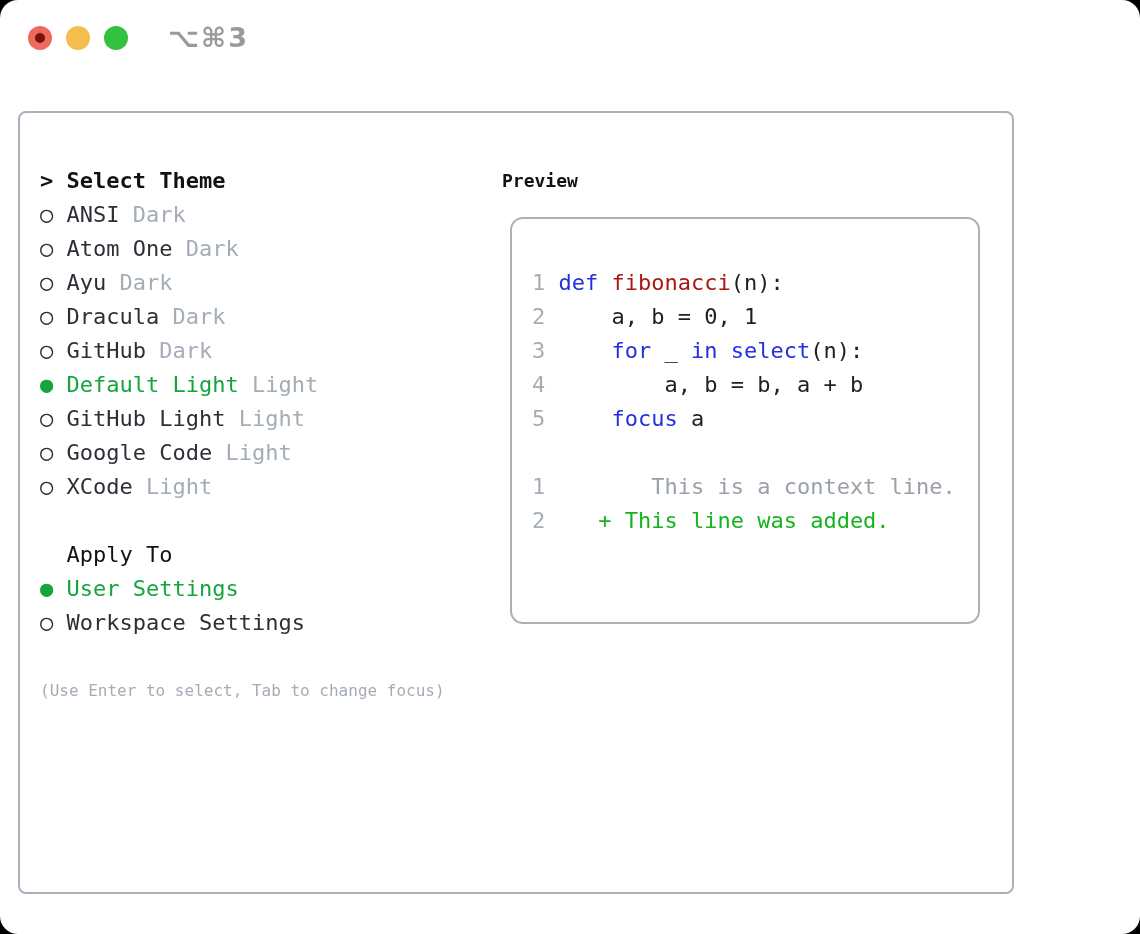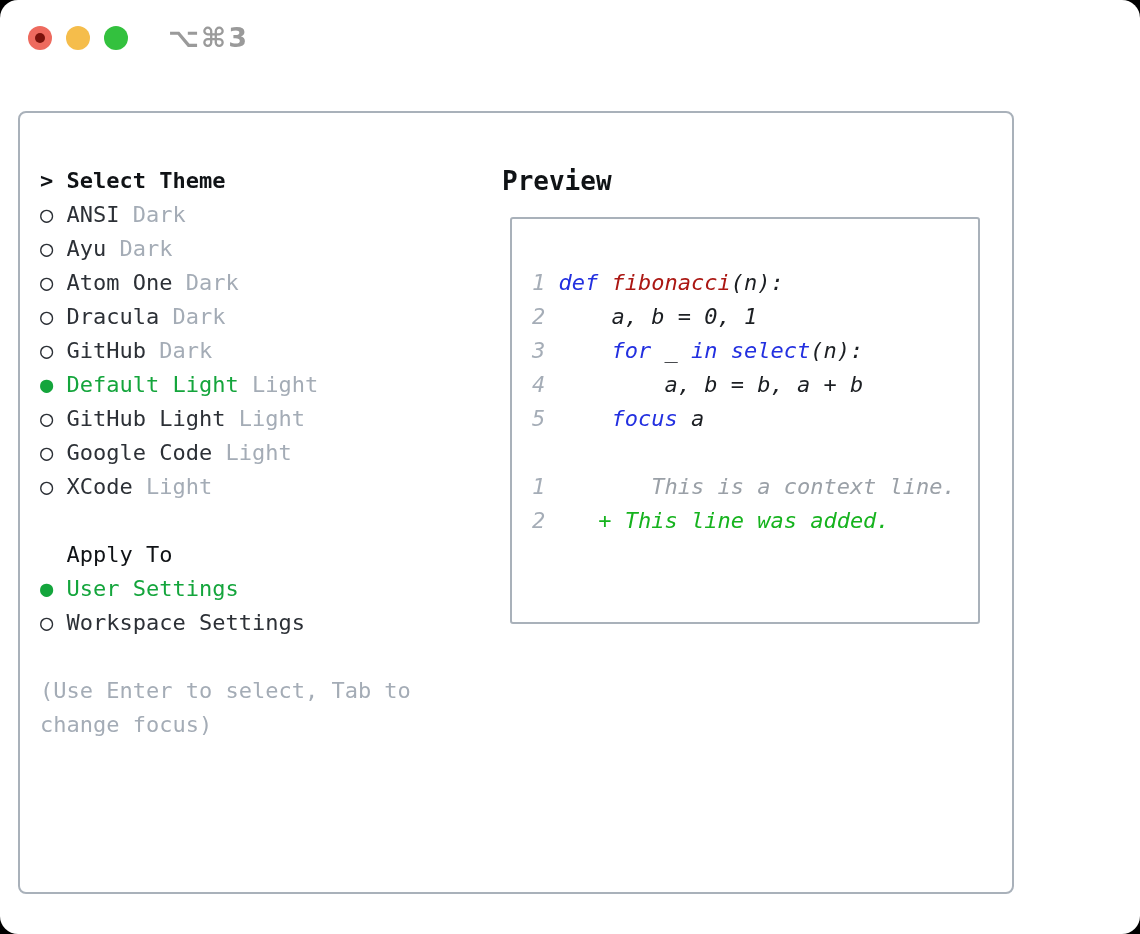--- a/index.html
+++ b/index.html
@@ -49,37 +49,36 @@
   .caret{font-weight:700;color:var(--header_text);}
   .hdr{font-weight:700;color:var(--header_text);}
   .bullet{color:var(--item_text);}
   .nm{color:var(--item_text);}
   .variant{color:var(--muted);margin-left:1ch;}
   .row.selected .bullet,.row.selected .nm,.row.selected .lbl{color:var(--selected_green);}
   .apply-hdr{color:var(--header_text);}
   .lbl{color:var(--item_text);}
   .spacer{height:34px;}
   .hint{
-    width:430px;line-height:34px;font-size:22px;
+    width:430px;line-height:34px;font-size:16px;
     color:var(--muted);white-space:normal;
   }
   
   .preview-header{
     position:absolute;left:482px;top:51px;height:34px;line-height:34px;
-    font-size:26px;font-weight:700;color:var(--header_text);
+    font-size:18px;font-weight:700;color:var(--header_text);
   }
   .preview-box{
     position:absolute;left:490px;top:104px;width:470px;height:407px;
     border:2px solid var(--border_gray);
-    border-radius:3px;
+    border-radius:13px;
     box-sizing:border-box;
     padding:47px 0 8px 20px;
     font-size:22px;
     overflow:hidden;
-    font-style:italic;
   }
   .pline{height:34px;line-height:34px;white-space:pre;}
   .lnum{display:inline-block;width:2ch;color:var(--gutter_gray);}
   .kw{color:var(--keyword_blue);}
   .fn{color:var(--function_red);}
   .pl{color:var(--code_text);}
   .ctx{color:var(--context_gray);text-align:center;}
   .del{color:var(--deleted_red);}
   .add{color:var(--added_green);}
 </style>
@@ -95,22 +94,22 @@
   <div class="tl tl-zoom"></div>
   <div class="win-title">⌥⌘3</div>
 
   <div class="panel">
 
     <div class="left-col">
 
       <div class="row"><span class="b caret">&gt;</span><span class="hdr">Select Theme</span></div>
 
       <div class="row item"><span class="b bullet">○</span><span class="nm">ANSI</span><span class="variant">Dark</span></div>
+      <div class="row item"><span class="b bullet">○</span><span class="nm">Atom One</span><span class="variant">Dark</span></div>
       <div class="row item"><span class="b bullet">○</span><span class="nm">Ayu</span><span class="variant">Dark</span></div>
-      <div class="row item"><span class="b bullet">○</span><span class="nm">Atom One</span><span class="variant">Dark</span></div>
       <div class="row item"><span class="b bullet">○</span><span class="nm">Dracula</span><span class="variant">Dark</span></div>
       <div class="row item"><span class="b bullet">○</span><span class="nm">GitHub</span><span class="variant">Dark</span></div>
       <div class="row item selected"><span class="b bullet">●</span><span class="nm">Default Light</span><span class="variant">Light</span></div>
       <div class="row item"><span class="b bullet">○</span><span class="nm">GitHub Light</span><span class="variant">Light</span></div>
       <div class="row item"><span class="b bullet">○</span><span class="nm">Google Code</span><span class="variant">Light</span></div>
       <div class="row item"><span class="b bullet">○</span><span class="nm">XCode</span><span class="variant">Light</span></div>
 
       <div class="spacer"></div>
 
       <div class="row"><span class="b"></span><span class="apply-hdr">Apply To</span></div>

